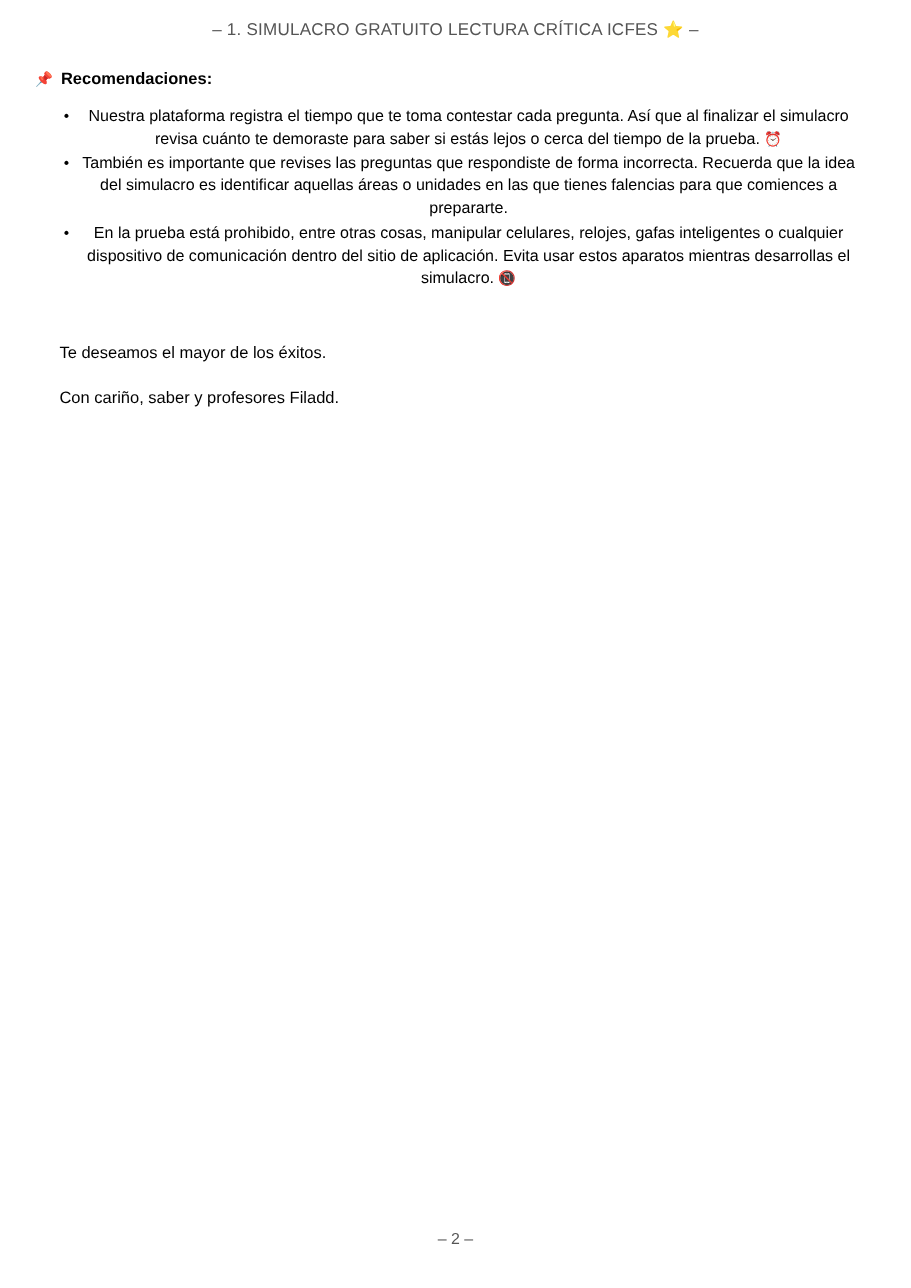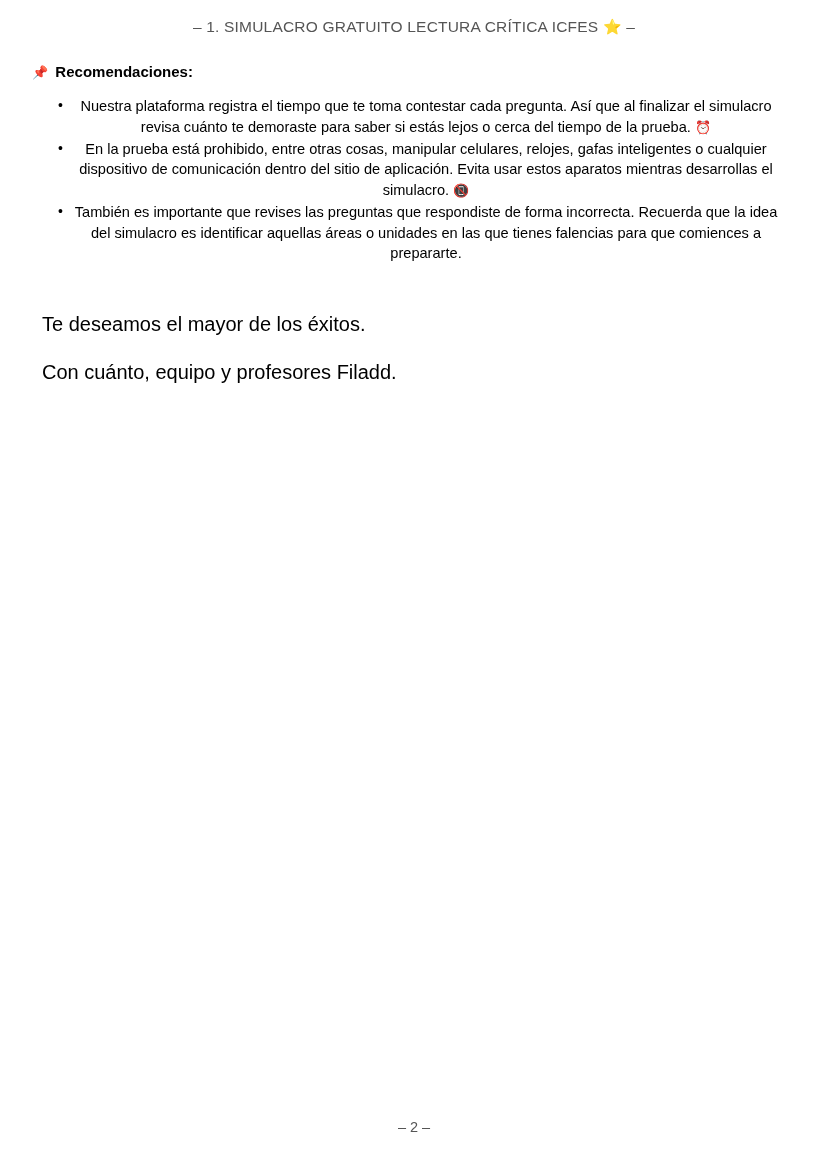--- a/index.html
+++ b/index.html
@@ -78,22 +78,22 @@
     font-family: "DejaVu Sans", sans-serif;
     font-size: 13px;
   }
   .closing {
     position: absolute;
     top: 310px;
     left: 42px;
     width: 746px;
   }
   .closing p {
-    margin: 0 0 20px 0;
-    font-size: 20px;
+    margin: 0 0 20px 12px;
+    font-size: 15px;
     line-height: 1.42;
   }
   .footer {
     position: absolute;
     bottom: 36px;
     left: 0;
     width: 828px;
     text-align: center;
     font-size: 14.5px;
     color: #555555;
@@ -116,32 +116,32 @@
       <span class="pin emoji">📌</span>
       <span>Recomendaciones:</span>
     </p>
 
     <ul class="rec-list">
       <li>
         <span>Nuestra plataforma registra el tiempo que te toma contestar cada pregunta. Así que al finalizar el simulacro revisa cuánto te demoraste para saber si estás lejos o cerca del tiempo de la prueba.</span>
         <span class="emoji">⏰</span>
       </li>
       <li>
+        <span>También es importante que revises las preguntas que respondiste de forma incorrecta. Recuerda que la idea del simulacro es identificar aquellas áreas o unidades en las que tienes falencias para que comiences a prepararte.</span>
+        <span class="emoji"></span>
+      </li>
+      <li>
         <span>En la prueba está prohibido, entre otras cosas, manipular celulares, relojes, gafas inteligentes o cualquier dispositivo de comunicación dentro del sitio de aplicación. Evita usar estos aparatos mientras desarrollas el simulacro.</span>
         <span class="emoji">📵</span>
-      </li>
-      <li>
-        <span>También es importante que revises las preguntas que respondiste de forma incorrecta. Recuerda que la idea del simulacro es identificar aquellas áreas o unidades en las que tienes falencias para que comiences a prepararte.</span>
-        <span class="emoji"></span>
       </li>
     </ul>
   </div>
 
   <div class="closing">
     <p>Te deseamos el mayor de los éxitos.</p>
-    <p>Con cuánto, equipo y profesores Filadd.</p>
+    <p>Con cariño, saber y profesores Filadd.</p>
   </div>
 
   <div class="footer">
     <span>– 2 –</span>
   </div>
 
 </div>
 
 </body></html>

